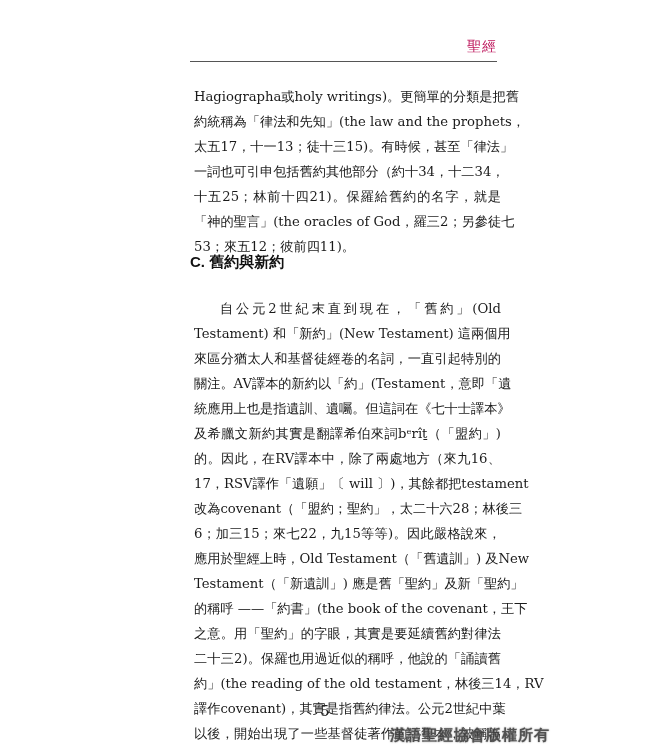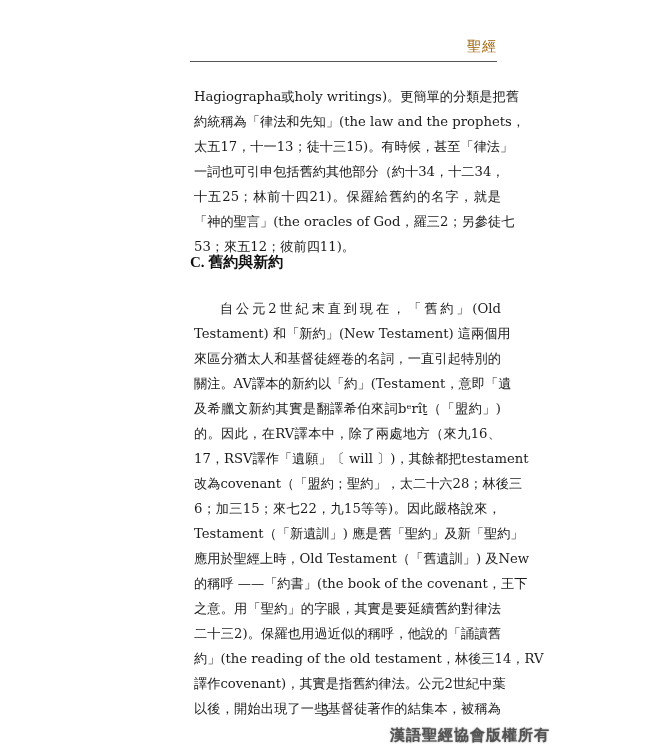--- a/index.html
+++ b/index.html
@@ -16,21 +16,21 @@
       color: #1a1a1a;
     }
     .running-head {
       position: absolute;
       left: 190px;
       width: 307px;
       top: 38px;
       text-align: right;
       font-family: "DejaVu Sans", "Liberation Sans", sans-serif;
       font-size: 14px;
-      color: #a16207;
+      color: #be185d;
       letter-spacing: 1px;
     }
     .head-rule {
       position: absolute;
       left: 190px;
       top: 61px;
       width: 307px;
       height: 0;
       border-top: 1.5px solid #555;
     }
@@ -49,21 +49,21 @@
       height: 25px;
     }
     .line.last {
       text-align-last: left;
     }
     .block-1 { top: 84px; }
     .section-heading {
       position: absolute;
       left: 190px;
       top: 253px;
-      font-family: Liberation Serif, serif;
+      font-family: Liberation Sans, sans-serif;
       font-size: 15px;
       font-weight: bold;
       color: #111;
     }
     .block-2 { top: 276px; }
     .indent { padding-left: 26px; margin-top: 20px; }
     .page-number {
       position: absolute;
       left: 0;
       width: 650px;
@@ -101,27 +101,28 @@
   <span class="line last">53；來五12；彼前四11)。</span>
 </div>
 
 <div class="section-heading">C. 舊約與新約</div>
 
 <div class="text-block block-2">
   <span class="line indent">自公元2世紀末直到現在，「舊約」(Old</span>
   <span class="line">Testament) 和「新約」(New Testament) 這兩個用</span>
   <span class="line">來區分猶太人和基督徒經卷的名詞，一直引起特別的</span>
   <span class="line">關注。AV譯本的新約以「約」(Testament，意即「遺</span>
+  <span class="line">統應用上也是指遺訓、遺囑。但這詞在《七十士譯本》</span>
   <span class="line">及希臘文新約其實是翻譯希伯來詞bᵉrîṯ（「盟約」)</span>
   <span class="line">的。因此，在RV譯本中，除了兩處地方（來九16、</span>
   <span class="line">17，RSV譯作「遺願」〔 will 〕)，其餘都把testament</span>
   <span class="line">改為covenant（「盟約；聖約」，太二十六28；林後三</span>
   <span class="line">6；加三15；來七22，九15等等)。因此嚴格說來，</span>
+  <span class="line">應用於聖經上時，Old Testament（「舊遺訓」) 及New</span>
   <span class="line">Testament（「新遺訓」) 應是舊「聖約」及新「聖約」</span>
-  <span class="line">應用於聖經上時，Old Testament（「舊遺訓」) 及New</span>
   <span class="line">的稱呼 ——「約書」(the book of the covenant，王下</span>
   <span class="line">之意。用「聖約」的字眼，其實是要延續舊約對律法</span>
   <span class="line">二十三2)。保羅也用過近似的稱呼，他說的「誦讀舊</span>
   <span class="line">約」(the reading of the old testament，林後三14，RV</span>
   <span class="line">譯作covenant)，其實是指舊約律法。公元2世紀中葉</span>
   <span class="line">以後，開始出現了一些基督徒著作的結集本，被稱為</span>
 </div>
 
 <div class="page-number">5</div>
 <div class="watermark">漢語聖經協會版權所有</div>

